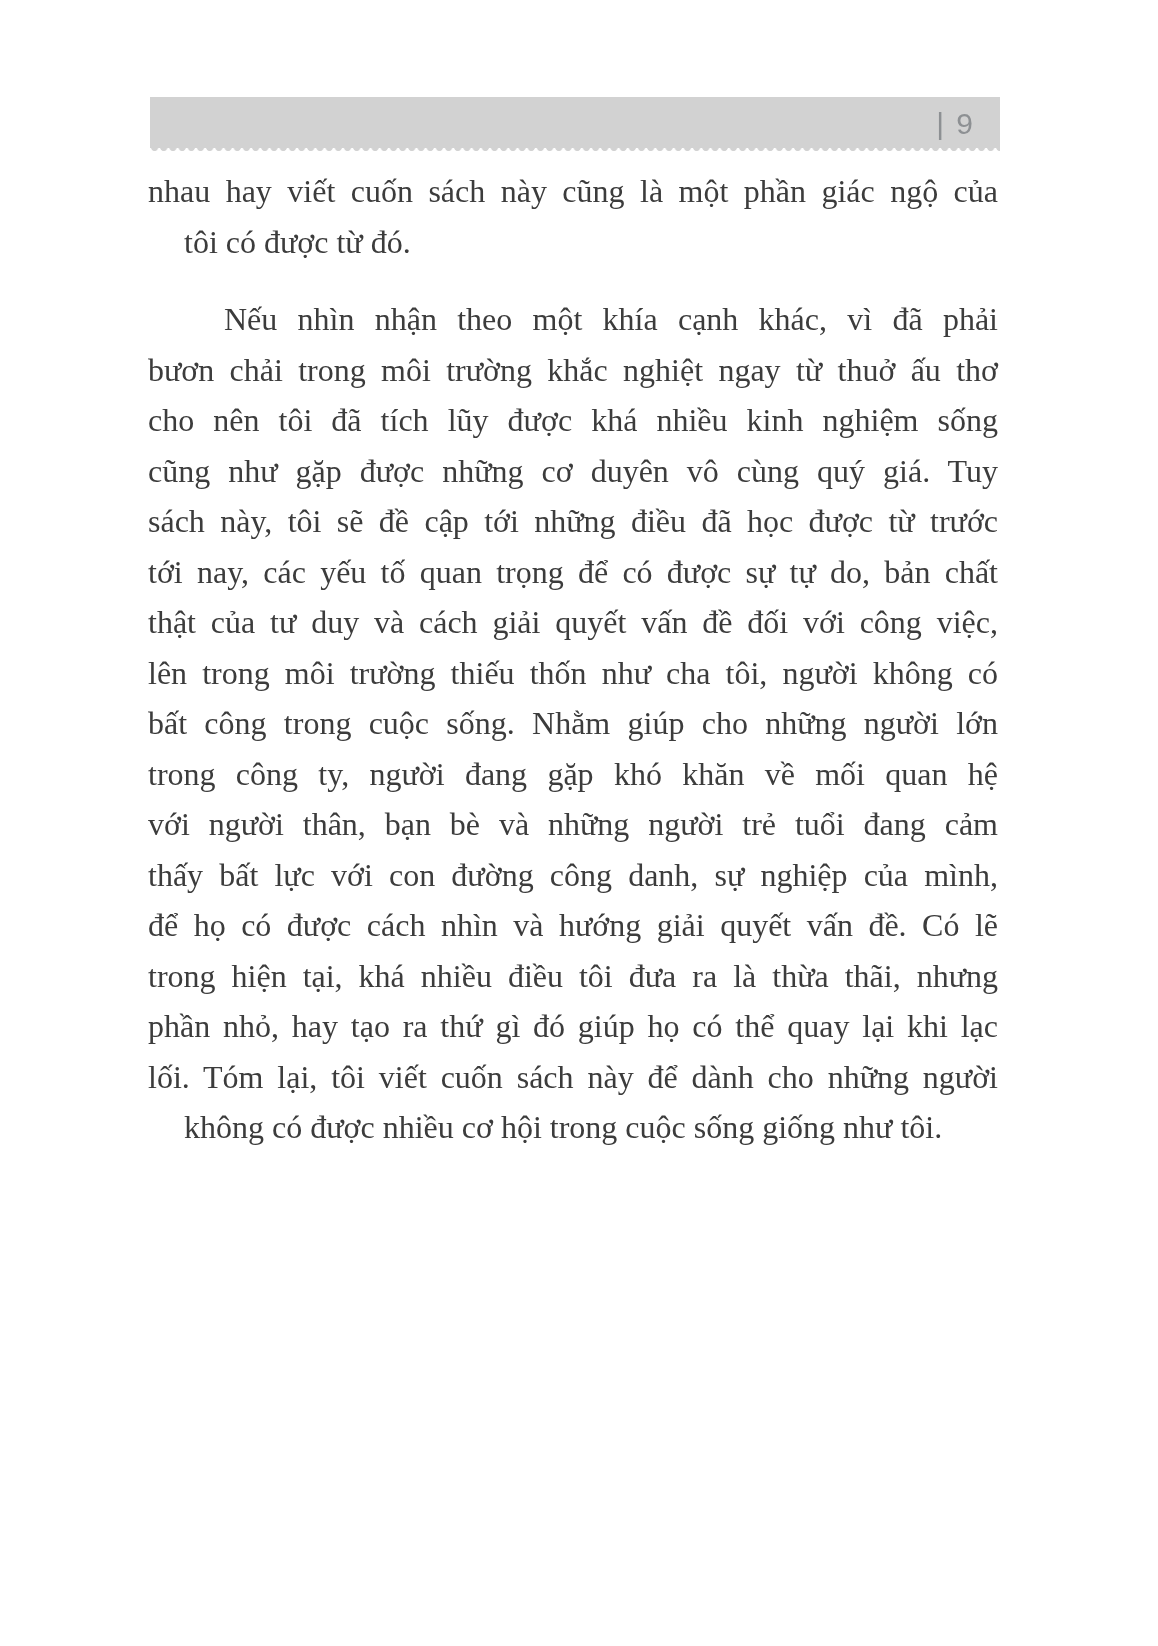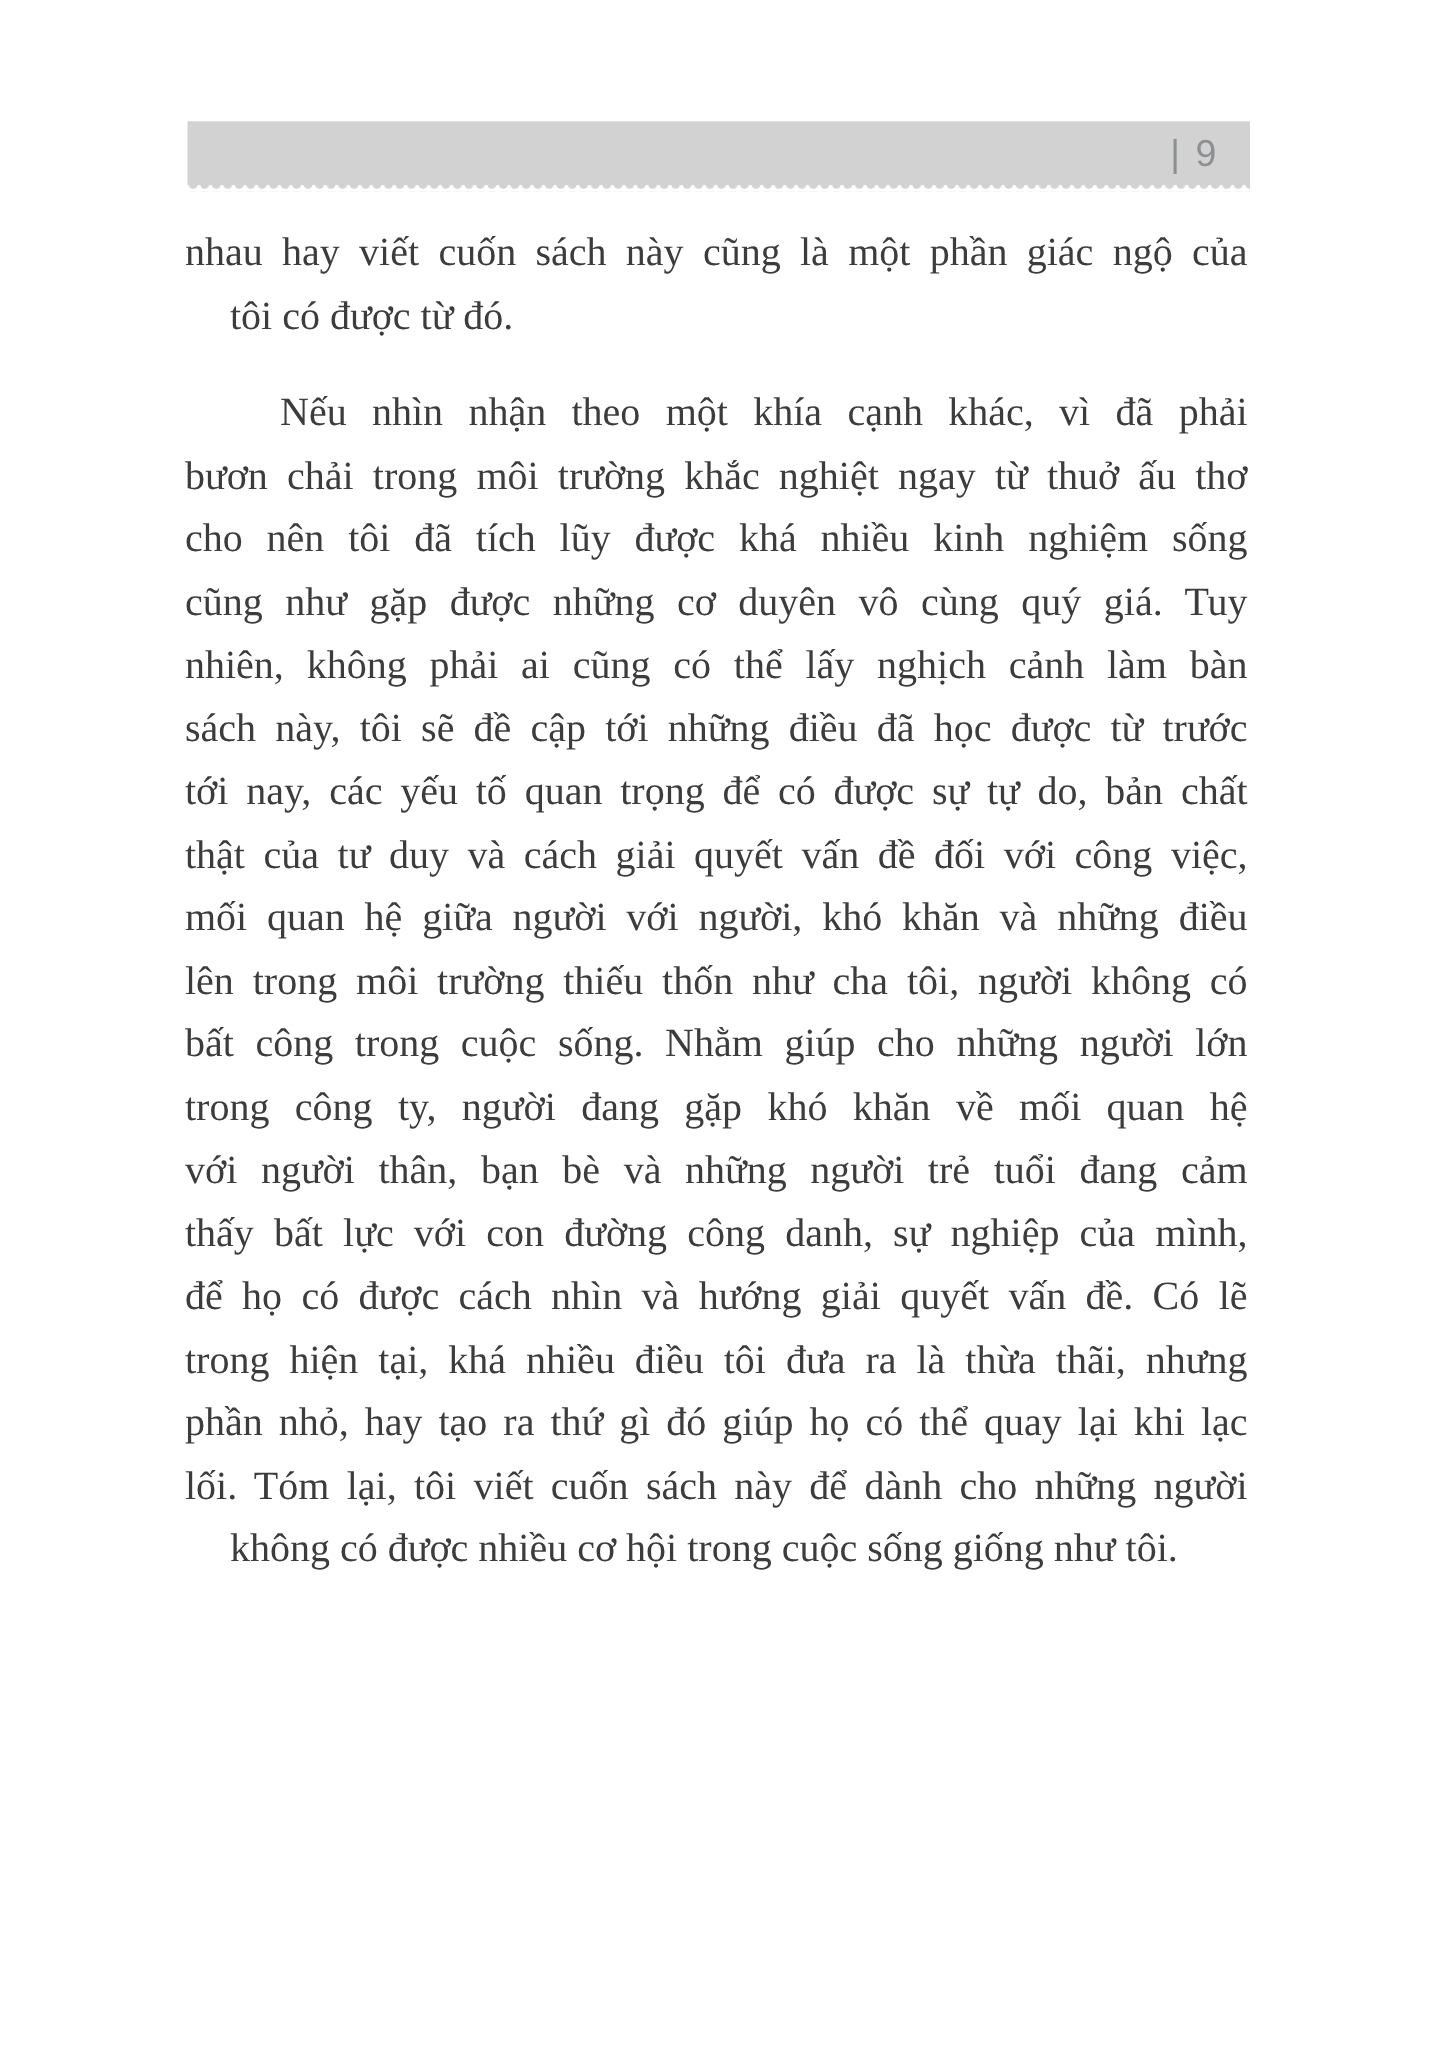--- a/index.html
+++ b/index.html
@@ -43,21 +43,21 @@
     text-align: right;
     padding-right: 25px;
     font-family: "Liberation Sans", sans-serif;
     font-size: 30px;
     letter-spacing: 2px;
     color: var(--page-number-color);
   }
   .page-body {
     position: absolute;
     left: 148px;
-    top: 176px;
+    top: 166px;
     width: 850px;
     font-size: 32px;
     line-height: 50.5px;
     color: var(--text-color);
   }
   .paragraph + .paragraph { margin-top: 12px; }
   .line {
     text-align: justify;
     text-align-last: justify;
     text-justify: inter-word;
@@ -77,25 +77,23 @@
 <main class="page-body">
     <div class="paragraph">
       <div class="line">nhau hay viết cuốn sách này cũng là một phần giác ngộ của</div>
       <div class="line last-line">tôi có được từ đó.</div>
     </div>
     <div class="paragraph">
       <div class="line indented">Nếu nhìn nhận theo một khía cạnh khác, vì đã phải</div>
       <div class="line">bươn chải trong môi trường khắc nghiệt ngay từ thuở ấu thơ</div>
       <div class="line">cho nên tôi đã tích lũy được khá nhiều kinh nghiệm sống</div>
       <div class="line">cũng như gặp được những cơ duyên vô cùng quý giá. Tuy</div>
-      <div class="line">nhiên, không phải ai cũng có thể lấy nghịch cảnh làm bàn</div>
       <div class="line">sách này, tôi sẽ đề cập tới những điều đã học được từ trước</div>
       <div class="line">tới nay, các yếu tố quan trọng để có được sự tự do, bản chất</div>
       <div class="line">thật của tư duy và cách giải quyết vấn đề đối với công việc,</div>
-      <div class="line">mối quan hệ giữa người với người, khó khăn và những điều</div>
       <div class="line">lên trong môi trường thiếu thốn như cha tôi, người không có</div>
       <div class="line">bất công trong cuộc sống. Nhằm giúp cho những người lớn</div>
       <div class="line">trong công ty, người đang gặp khó khăn về mối quan hệ</div>
       <div class="line">với người thân, bạn bè và những người trẻ tuổi đang cảm</div>
       <div class="line">thấy bất lực với con đường công danh, sự nghiệp của mình,</div>
       <div class="line">để họ có được cách nhìn và hướng giải quyết vấn đề. Có lẽ</div>
       <div class="line">trong hiện tại, khá nhiều điều tôi đưa ra là thừa thãi, nhưng</div>
       <div class="line">phần nhỏ, hay tạo ra thứ gì đó giúp họ có thể quay lại khi lạc</div>
       <div class="line">lối. Tóm lại, tôi viết cuốn sách này để dành cho những người</div>
       <div class="line last-line">không có được nhiều cơ hội trong cuộc sống giống như tôi.</div>

